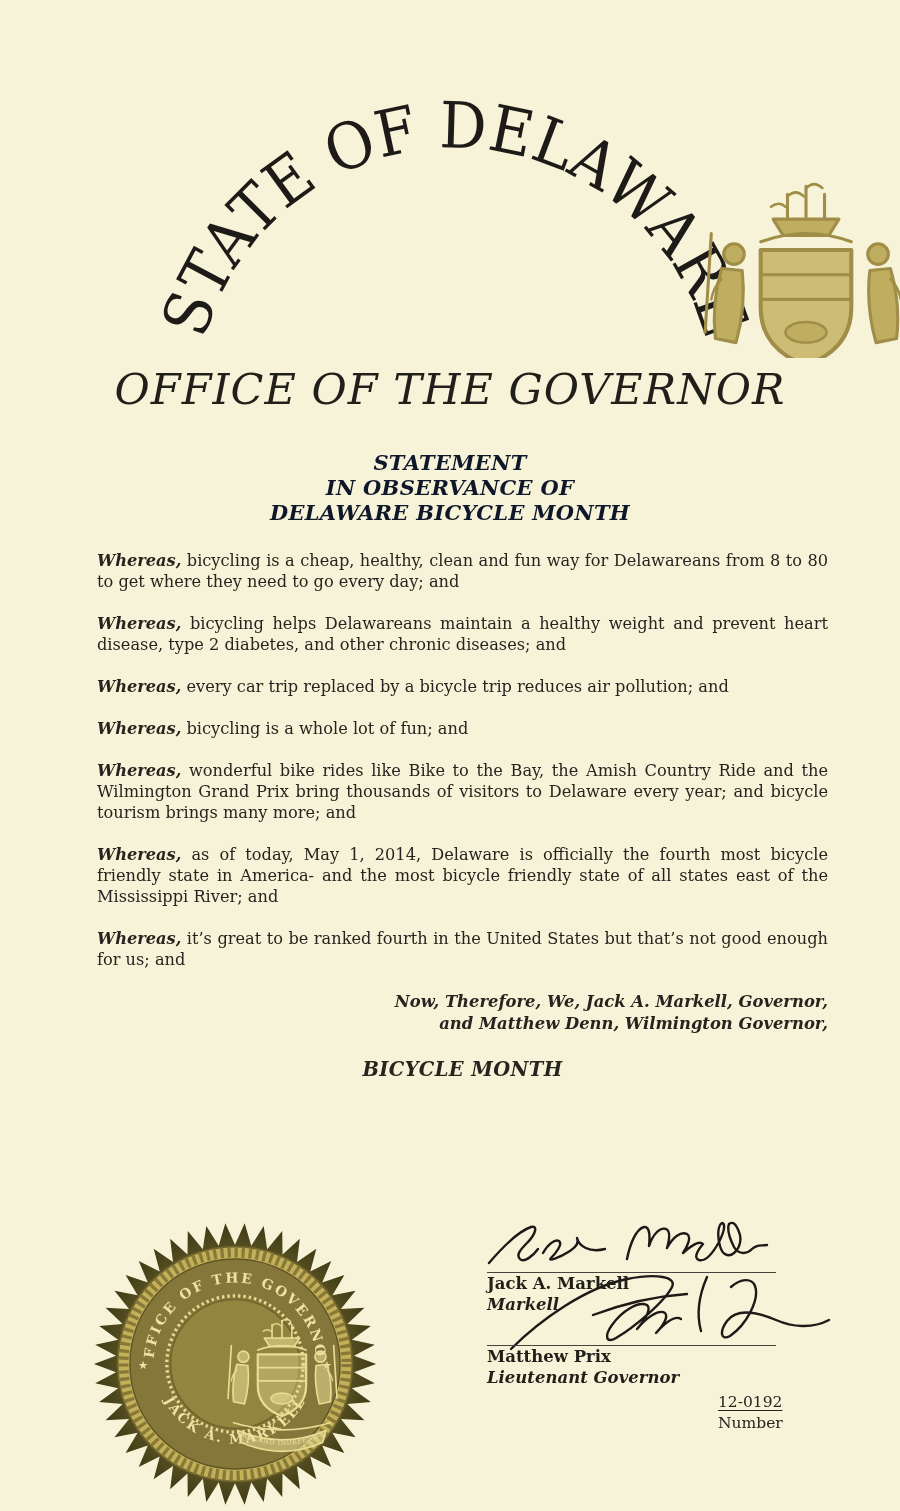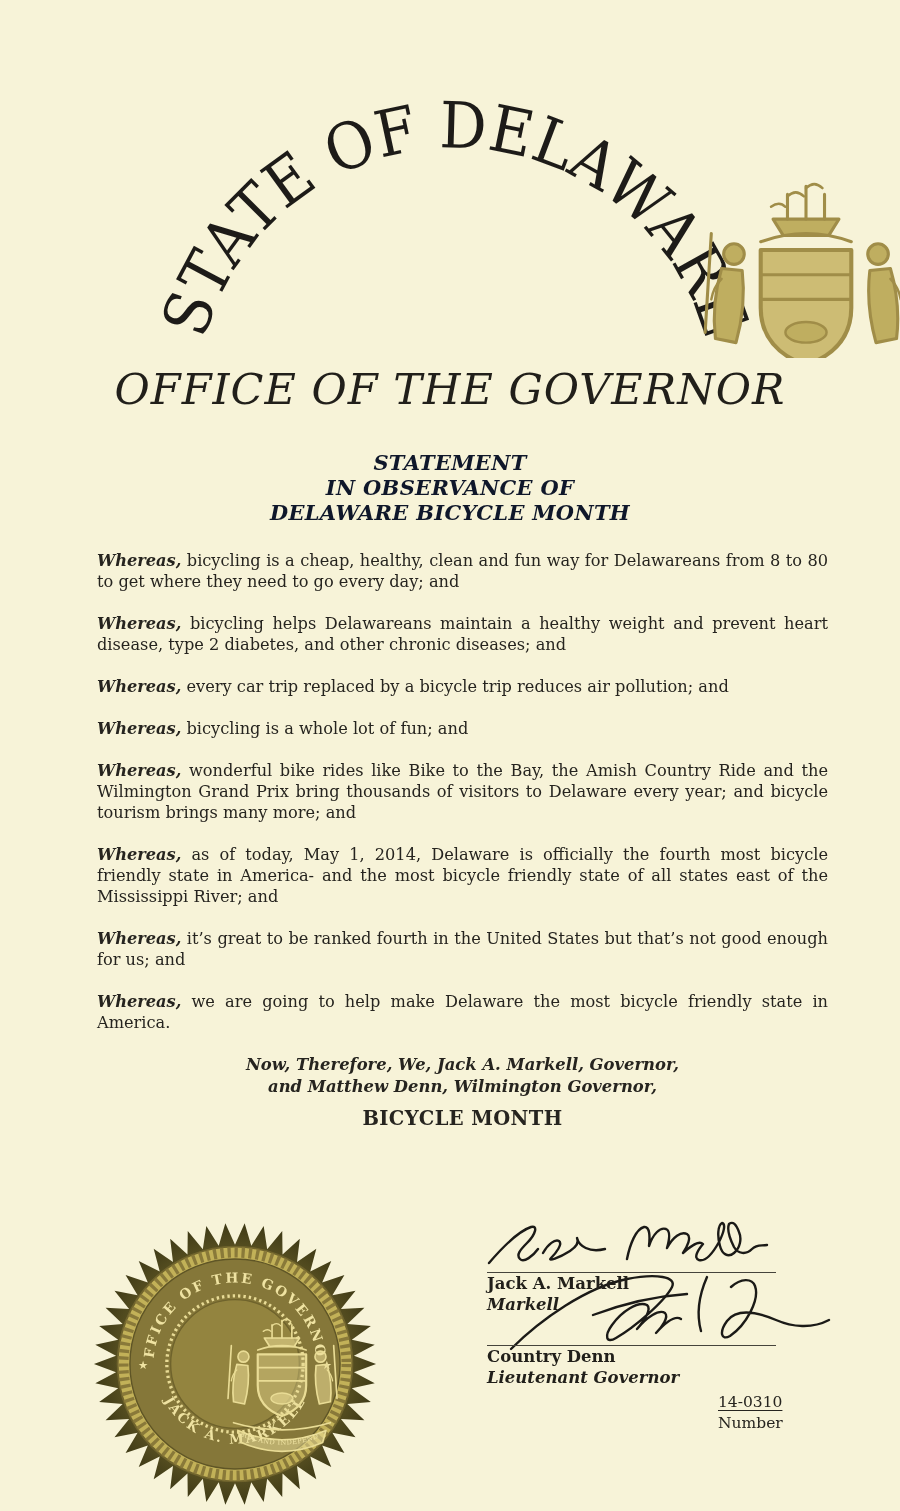--- a/index.html
+++ b/index.html
@@ -44,25 +44,25 @@
   p.whereas, p.closing {
     font-size:16.2px;
     line-height:21px;
     text-align:justify;
     margin-bottom:21px;
     color:#26241f;
   }
   .lead { font-weight:bold; font-style:italic; }
 
   .declaration { text-align:center; width:731px; }
-  .decl-line { font-size:16.4px; line-height:21.5px; font-weight:bold; font-style:italic; }
+  .decl-line { font-size:16.4px; line-height:21.5px; font-weight:bold; font-style:italic;text-align:right; }
   .decl-plain { font-size:16.4px; line-height:21.5px; font-weight:normal; font-style:normal; }
   .month-title {
-    font-size:19.5px; font-weight:bold; 
-    margin-top:10px; margin-bottom:12px; letter-spacing:.4px;
+    font-size:19.5px; font-weight:bold; font-style:italic;
+    margin-top:24px; margin-bottom:12px; letter-spacing:.4px;
   }
   p.closing { margin-top:0; margin-bottom:0; }
 
   
   .bottom { position:absolute; left:0; top:1205px; width:900px; height:306px; }
   .seal { position:absolute; left:93px; top:17px; width:284px; height:284px; }
 
   .sig-block { position:absolute; left:487px; top:0; width:370px; height:306px; }
   .sig-overlay { position:absolute; left:-12px; top:12px; width:380px; height:170px; pointer-events:none; }
   .sig-line { position:absolute; left:0; width:289px; border-top:1px solid #46443c; height:0; }
@@ -141,21 +141,20 @@
 
   <div class="doc-body">
     <div class="paragraphs">
       <p class="whereas"><span class="lead">Whereas,</span> <span>bicycling is a cheap, healthy, clean and fun way for Delawareans from 8 to 80 to get where they need to go every day; and</span></p>
       <p class="whereas"><span class="lead">Whereas,</span> <span>bicycling helps Delawareans maintain a healthy weight and prevent heart disease, type 2 diabetes, and other chronic diseases; and</span></p>
       <p class="whereas"><span class="lead">Whereas,</span> <span>every car trip replaced by a bicycle trip reduces air pollution; and</span></p>
       <p class="whereas"><span class="lead">Whereas,</span> <span>bicycling is a whole lot of fun; and</span></p>
       <p class="whereas"><span class="lead">Whereas,</span> <span>wonderful bike rides like Bike to the Bay, the Amish Country Ride and the Wilmington Grand Prix bring thousands of visitors to Delaware every year; and bicycle tourism brings many more; and</span></p>
       <p class="whereas"><span class="lead">Whereas,</span> <span>as of today, May 1, 2014, Delaware is officially the fourth most bicycle friendly state in America- and the most bicycle friendly state of all states east of the Mississippi River; and</span></p>
       <p class="whereas"><span class="lead">Whereas,</span> <span>it’s great to be ranked fourth in the United States but that’s not good enough for us; and</span></p>
-      <p class="whereas"><span class="lead">Whereas,</span> <span>we are going to help make Delaware the most bicycle friendly state in America.</span></p>
     </div>
 
     <div class="declaration">
       <div class="decl-line">Now, Therefore, We, Jack A. Markell, Governor,</div>
       <div class="decl-line">and Matthew Denn, Wilmington Governor,</div>
       <div class="month-title">BICYCLE MONTH</div>
     </div>
 
   </div>
 
@@ -205,22 +204,22 @@
             <path d="M256,70 C266,61 277,61 280,69 C285,83 271,108 255,119 C246,124 244,115 252,104 C262,91 282,95 301,103 C317,110 337,112 354,103"></path>
           </g>
         </g>
       </svg>
 
       <div class="sig-line line-1"></div>
       <div class="sig-name name-1">Jack A. Markell</div>
       <div class="sig-title title-1">Markell</div>
 
       <div class="sig-line line-2"></div>
-      <div class="sig-name name-2">Country Denn</div>
+      <div class="sig-name name-2">Matthew Prix</div>
       <div class="sig-title title-2">Lieutenant Governor</div>
 
       <div class="number-block">
-        <div class="number-value">14-0310</div>
+        <div class="number-value">12-0192</div>
         <div class="number-label">Number</div>
       </div>
     </div>
   </div>
 </div>
 
 </body></html>

